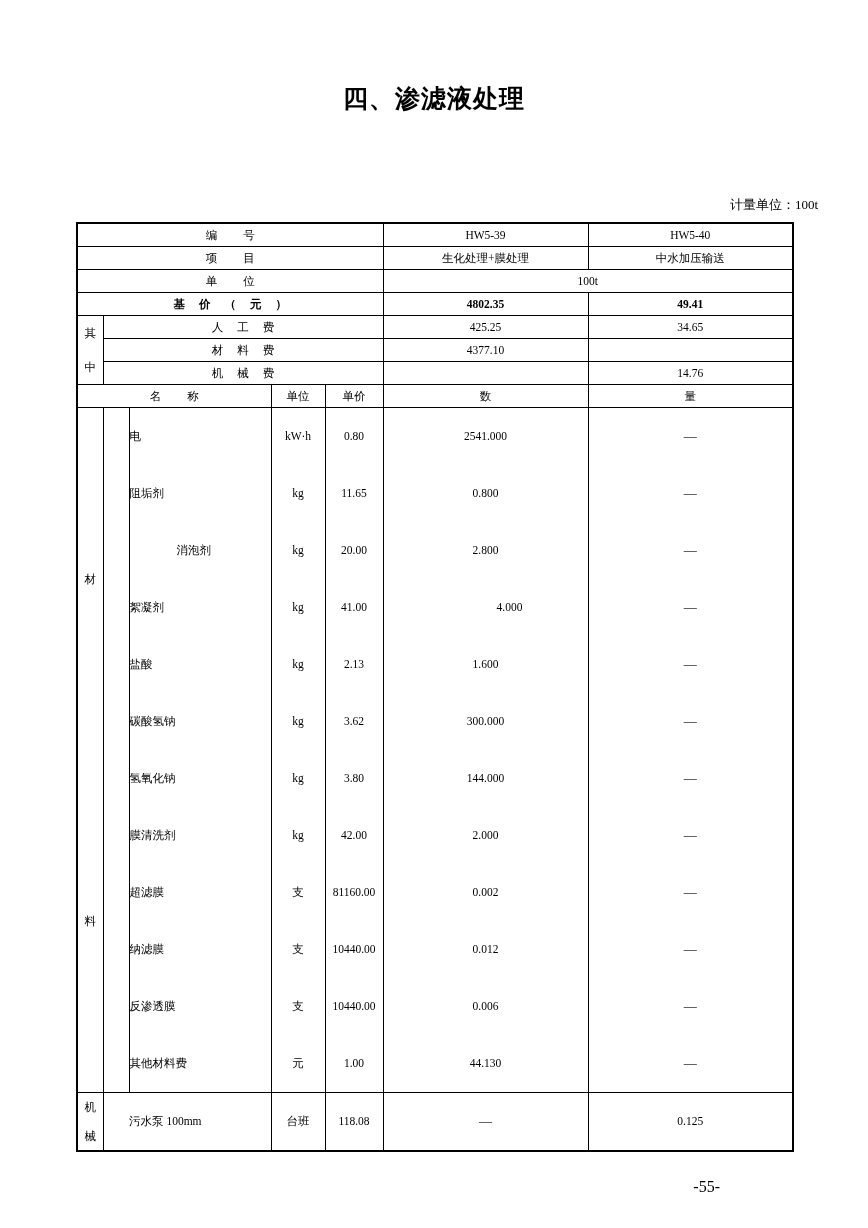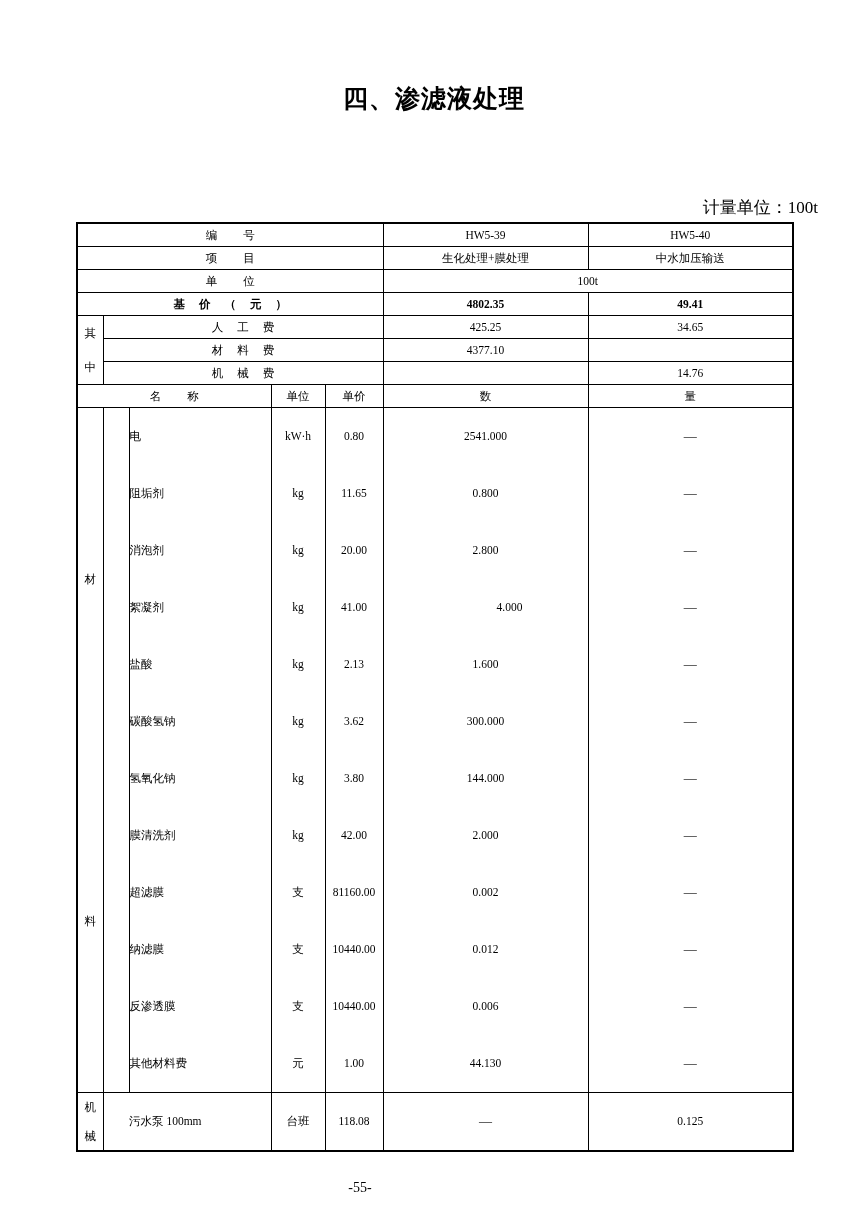--- a/index.html
+++ b/index.html
@@ -49,21 +49,21 @@
   .wc-body {
     margin-left: 68px;
     text-align: justify;
     text-justify: inter-character;
   }
 
   .unit-note {
     position: absolute;
     top: 196px;
     right: 50px;
-    font-size: 17px;
+    font-size: 13px;
   }
 
   
   table.sheet {
     position: absolute;
     top: 222px;
     left: 76px;
     width: 716px;
     border-collapse: collapse;
     font-size: 11.5px;
@@ -119,22 +119,22 @@
   .detail td.name-cell { text-align: left; }
 
   .dash { font-size: 13px; }
 
   
   .page-no {
     position: absolute;
     bottom: 32px;
     left: 0;
     width: 720px;
-    text-align: center;
-    font-size: 14px;
+    text-align: right;
+    font-size: 16px;
   }
 </style>
 </head>
 <body>
 
 <div class="page">
 
   <div class="doc-title">四、渗滤液处理</div>
 
 
@@ -240,21 +240,21 @@
       <tr class="detail">
         <td style="border-top:none;border-bottom:none;"></td>
         <td class="name-cell" style="border-top:none;border-bottom:none;">阻垢剂</td>
         <td style="border-top:none;border-bottom:none;">kg</td>
         <td style="border-top:none;border-bottom:none;">11.65</td>
         <td style="border-top:none;border-bottom:none;">0.800</td>
         <td class="outer-right dash" style="border-top:none;border-bottom:none;">—</td>
       </tr>
       <tr class="detail">
         <td style="border-top:none;border-bottom:none;"></td>
-        <td class="name-cell" style="border-top:none;border-bottom:none;">消泡剂</td>
+        <td class="name-cell" style="border-top:none;border-bottom:none;padding-left:47px;">消泡剂</td>
         <td style="border-top:none;border-bottom:none;">kg</td>
         <td style="border-top:none;border-bottom:none;">20.00</td>
         <td style="border-top:none;border-bottom:none;">2.800</td>
         <td class="outer-right dash" style="border-top:none;border-bottom:none;">—</td>
       </tr>
       <tr class="detail">
         <td style="border-top:none;border-bottom:none;"></td>
         <td class="name-cell" style="border-top:none;border-bottom:none;">絮凝剂</td>
         <td style="border-top:none;border-bottom:none;">kg</td>
         <td style="border-top:none;border-bottom:none;">41.00</td>

